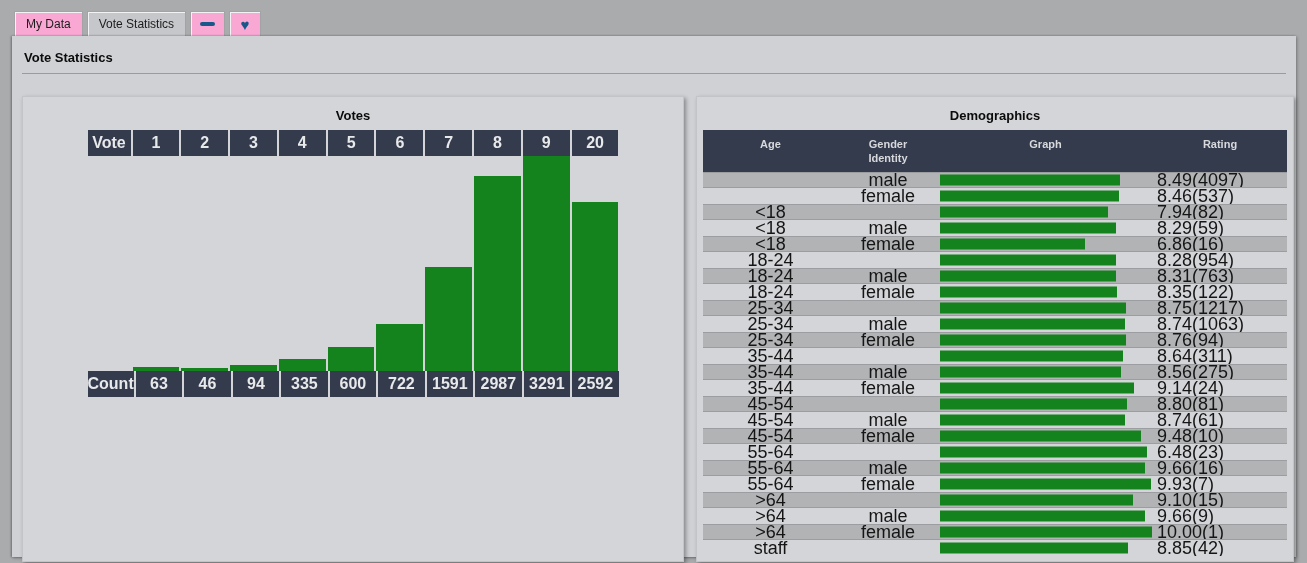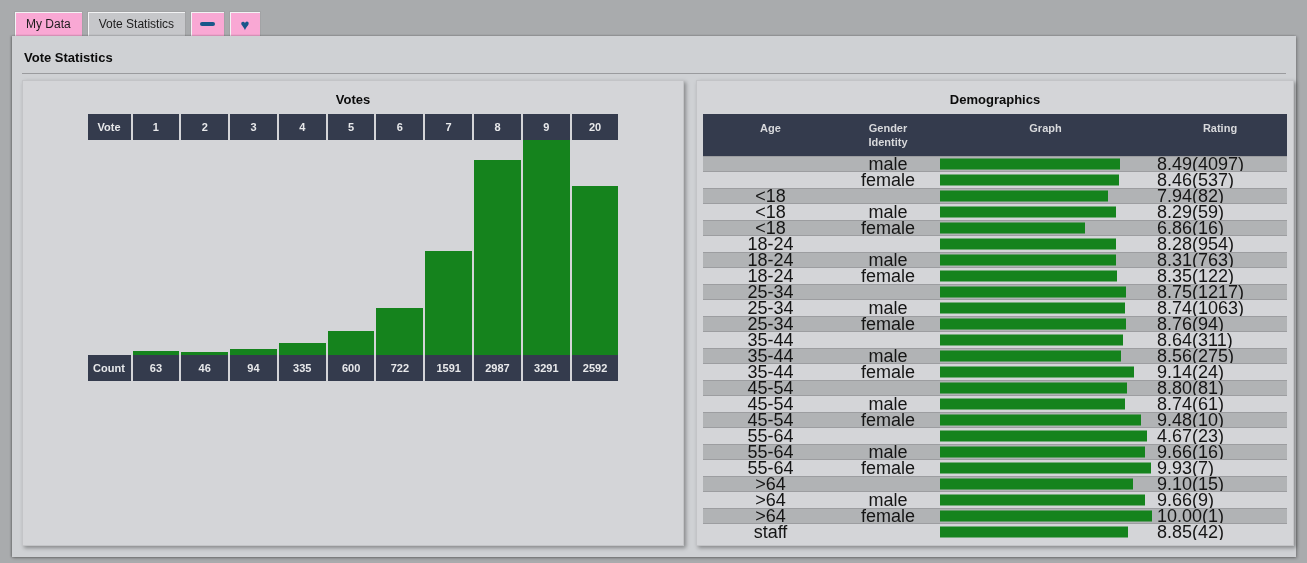--- a/index.html
+++ b/index.html
@@ -30,36 +30,36 @@
   
   .main-panel {
     position: absolute; left: 12px; top: 36px; width: 1284px; height: 521px;
     background: #cfd1d4;
     box-shadow: -1px 0 2px rgba(0,0,0,.3), 1px 1px 3px rgba(0,0,0,.3);
   }
   .page-heading { font-size: 13px; font-weight: bold; color: #0b0b0b; padding: 14px 12px 8px 12px; }
   .rule { height: 1px; background: #9a9b9e; margin: 0 10px; }
 
   .subpanel {
-    position: absolute; top: 44px; height: 466px;
+    position: absolute; top: 60px; height: 466px;
     background: #d4d5d8;
     border: 1px solid #c3c4c7;
     box-shadow: 2px 2px 4px rgba(0,0,0,.35);
   }
   #votes-panel { left: 10px; width: 662px; }
   #demo-panel  { left: 684px; width: 598px; }
   .panel-title { text-align: center; font-weight: bold; font-size: 13px; color: #0b0b0b; margin-top: 11px; }
 
   
   .votes-table { width: 531px; margin: 7px auto 0 auto; }
   .vrow { display: flex; gap: 2px; }
   .vcell {
     flex: 1; height: 26px; line-height: 26px;
     background: #343b4d; color: #e8e9eb;
-    font-size: 11px; font-weight: bold; text-align: center;
+    font-size: 16px; font-weight: bold; text-align: center;
   }
   .vcell.vlabel { flex: 0 0 43px; }
   .vchart { display: flex; gap: 2px; height: 215px; }
   .vspacer { flex: 0 0 43px; }
   .vcol { flex: 1; position: relative; }
   .vbar { position: absolute; bottom: 0; left: 0; right: 0; background: #15831d; }
 
   
   .demo-table { margin: 7px 6px 0 6px; }
   .demo-header {
@@ -323,21 +323,21 @@
               <div class="dbar" style="width: 201px; background: rgb(21, 131, 29);"></div>
             </div>
             <div class="dcell col-rating">9.48(10)</div>
           </div>
           <div class="drow">
             <div class="dcell col-age">55-64</div>
             <div class="dcell col-gender"></div>
             <div class="dcell col-graph">
               <div class="dbar" style="width: 207px; background: rgb(21, 131, 29);"></div>
             </div>
-            <div class="dcell col-rating">4.67(23)</div>
+            <div class="dcell col-rating">6.48(23)</div>
           </div>
           <div class="drow dark">
             <div class="dcell col-age">55-64</div>
             <div class="dcell col-gender">male</div>
             <div class="dcell col-graph">
               <div class="dbar" style="width: 205px; background: rgb(21, 131, 29);"></div>
             </div>
             <div class="dcell col-rating">9.66(16)</div>
           </div>
           <div class="drow">

